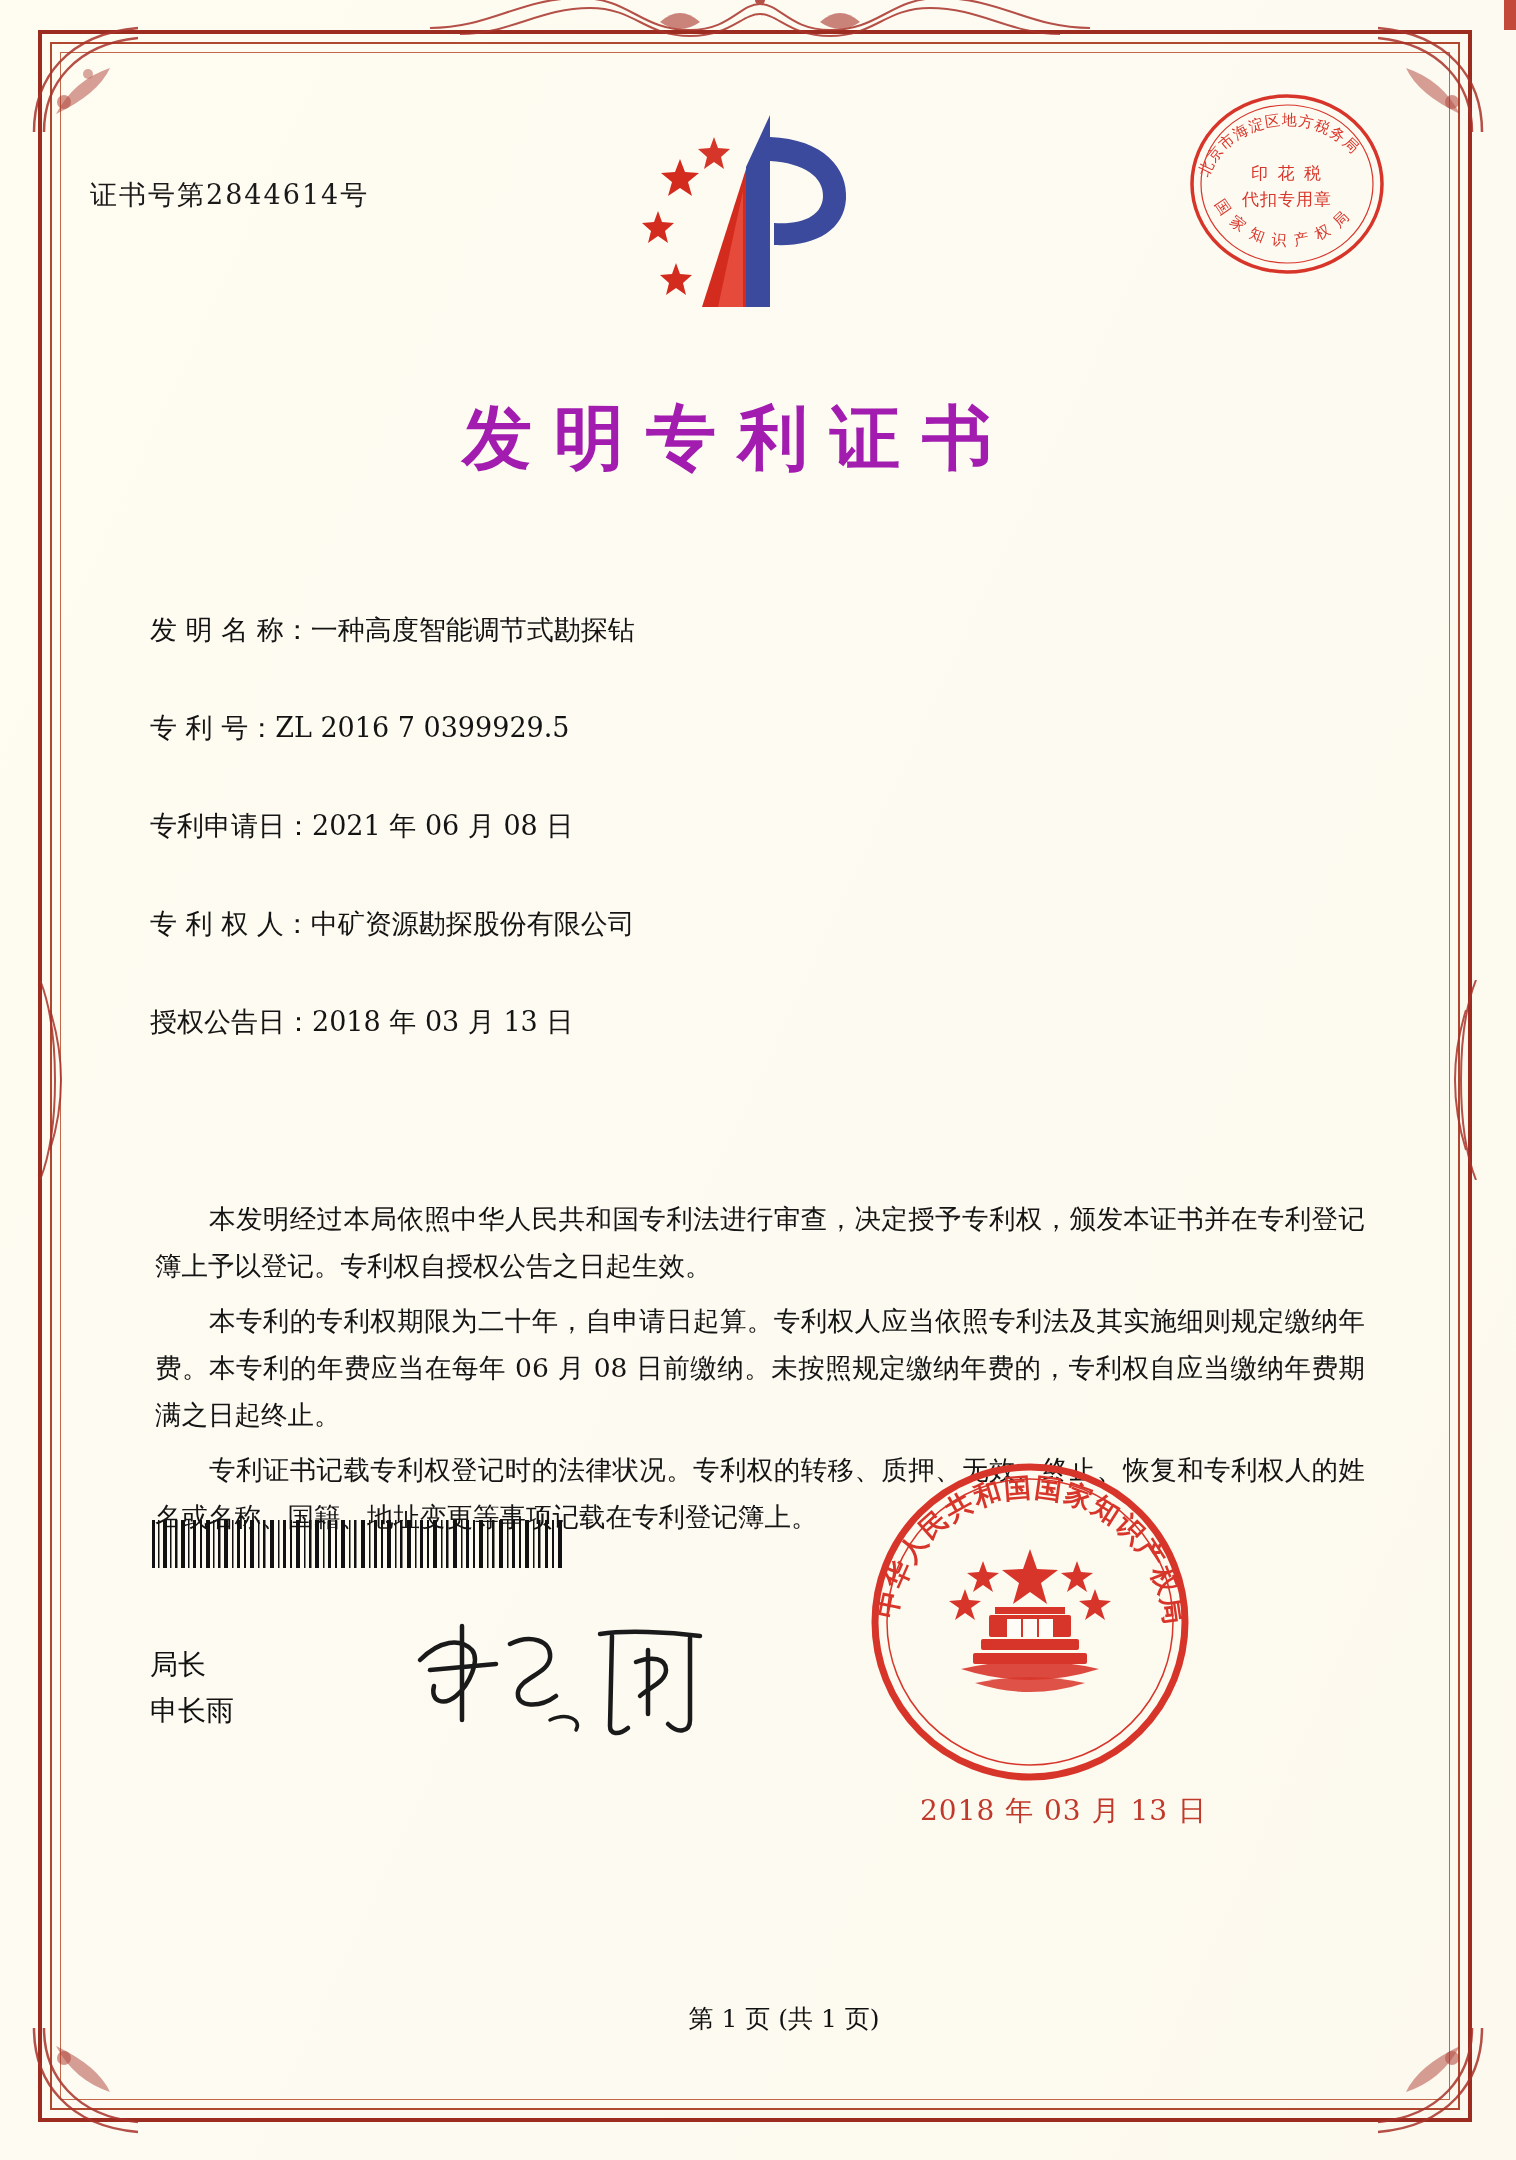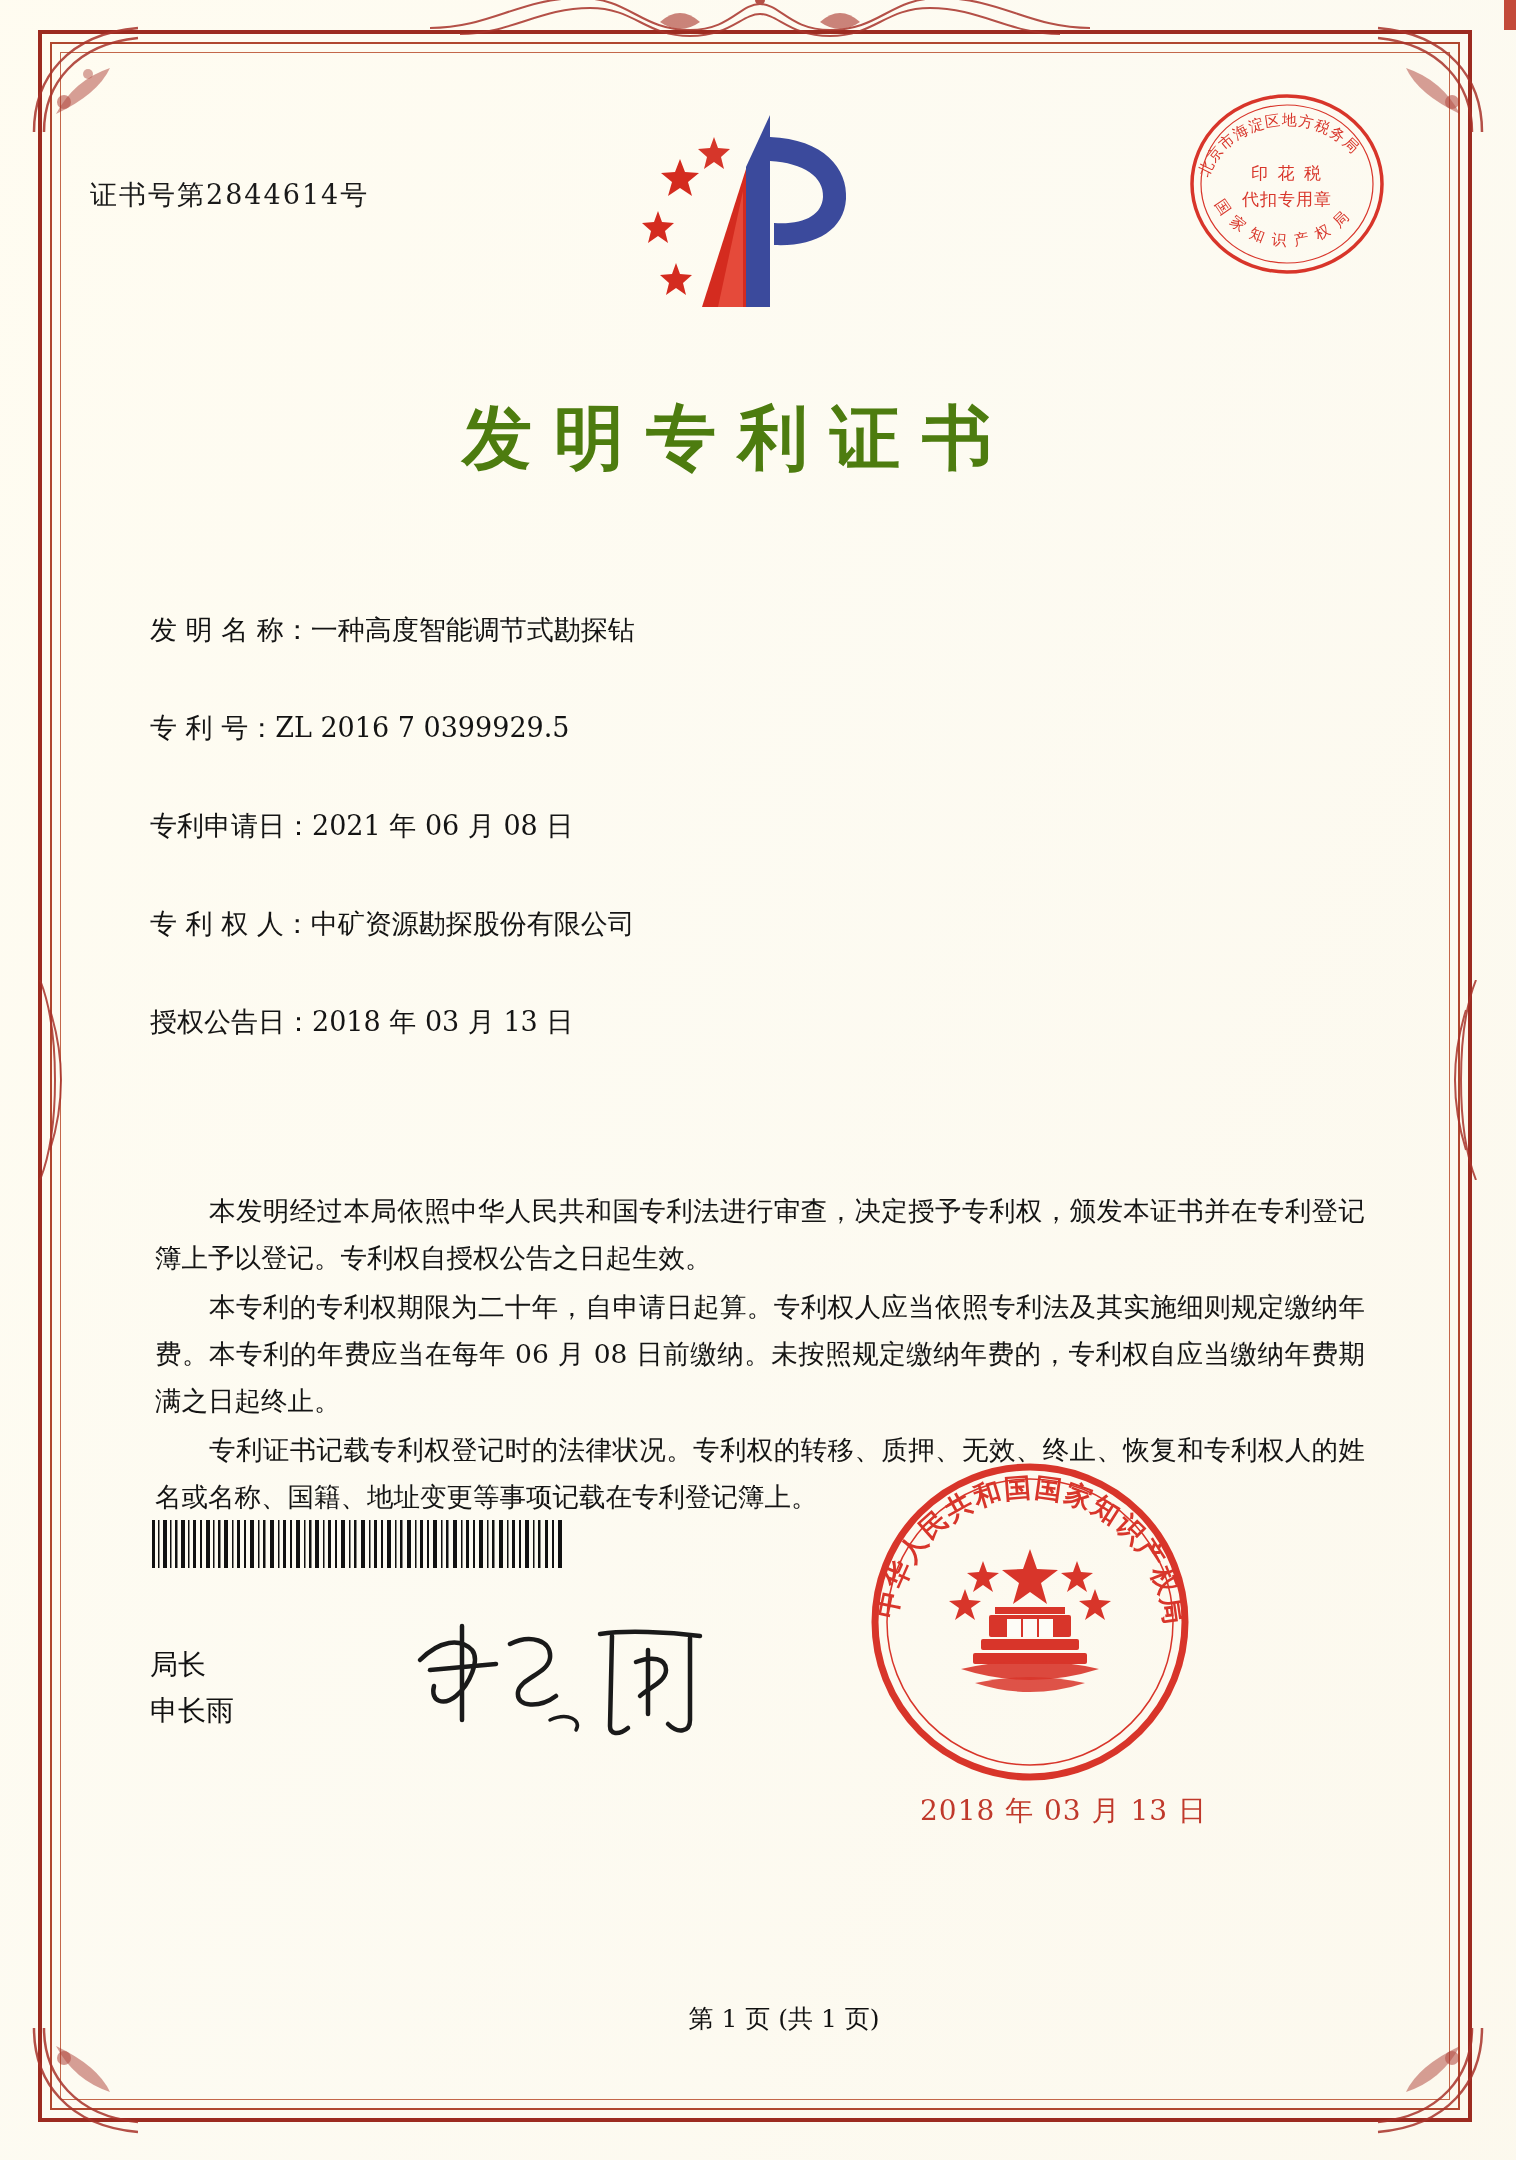--- a/index.html
+++ b/index.html
@@ -117,21 +117,21 @@
 
   .main-title {
     position: absolute;
     left: 0;
     top: 340px;
     width: 1334px;
     text-align: center;
     font-size: 70px;
     letter-spacing: 22px;
     font-weight: bold;
-    color: #4d7c0f;
+    color: #a21caf;
     font-family: "DejaVu Serif", "Liberation Serif", serif;
     text-indent: 22px;
   }
 
   .fields {
     position: absolute;
     left: 90px;
     top: 560px;
     width: 1230px;
   }
@@ -153,21 +153,21 @@
     position: absolute;
     left: 95px;
     top: 1135px;
     width: 1210px;
     font-size: 26.5px;
     line-height: 47px;
     color: #141414;
     text-align: justify;
   }
   .body-text p {
-    margin: 0 0 2px 0;
+    margin: 8px 0 2px 0;
     text-indent: 54px;
   }
 
   
   .barcode {
     position: absolute;
     left: 90px;
     top: 1468px;
     width: 415px;
     height: 48px;

